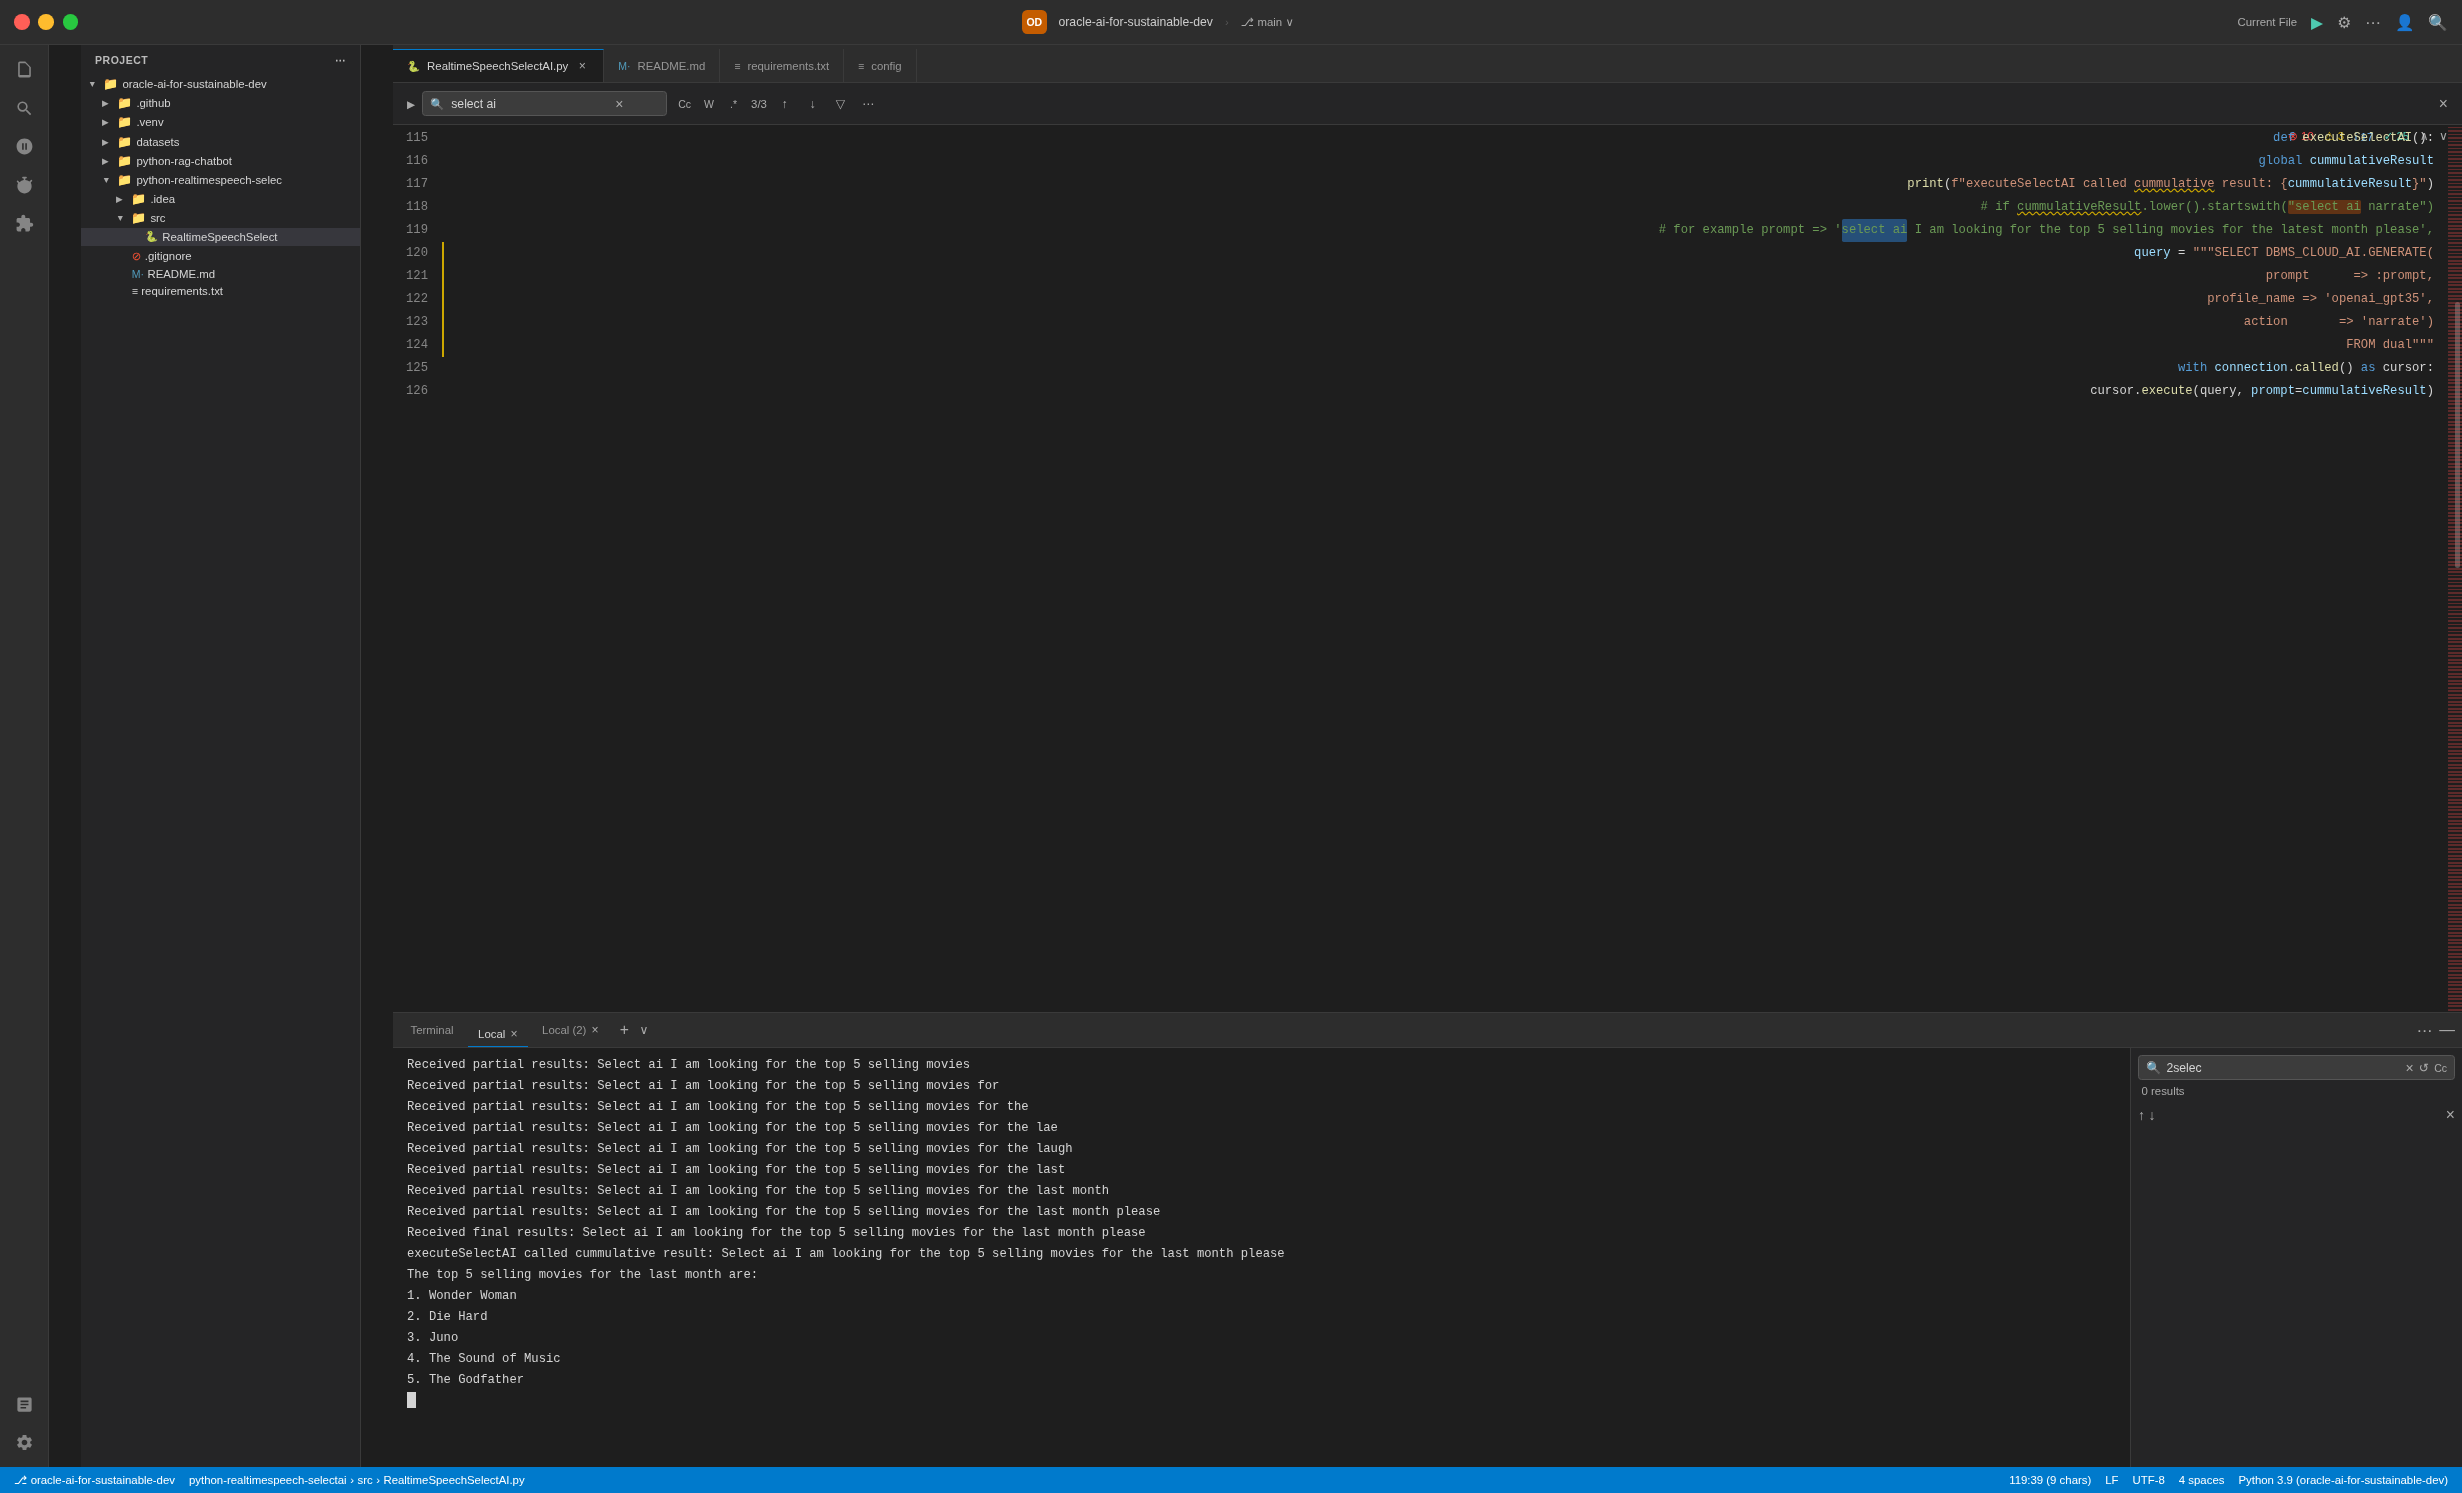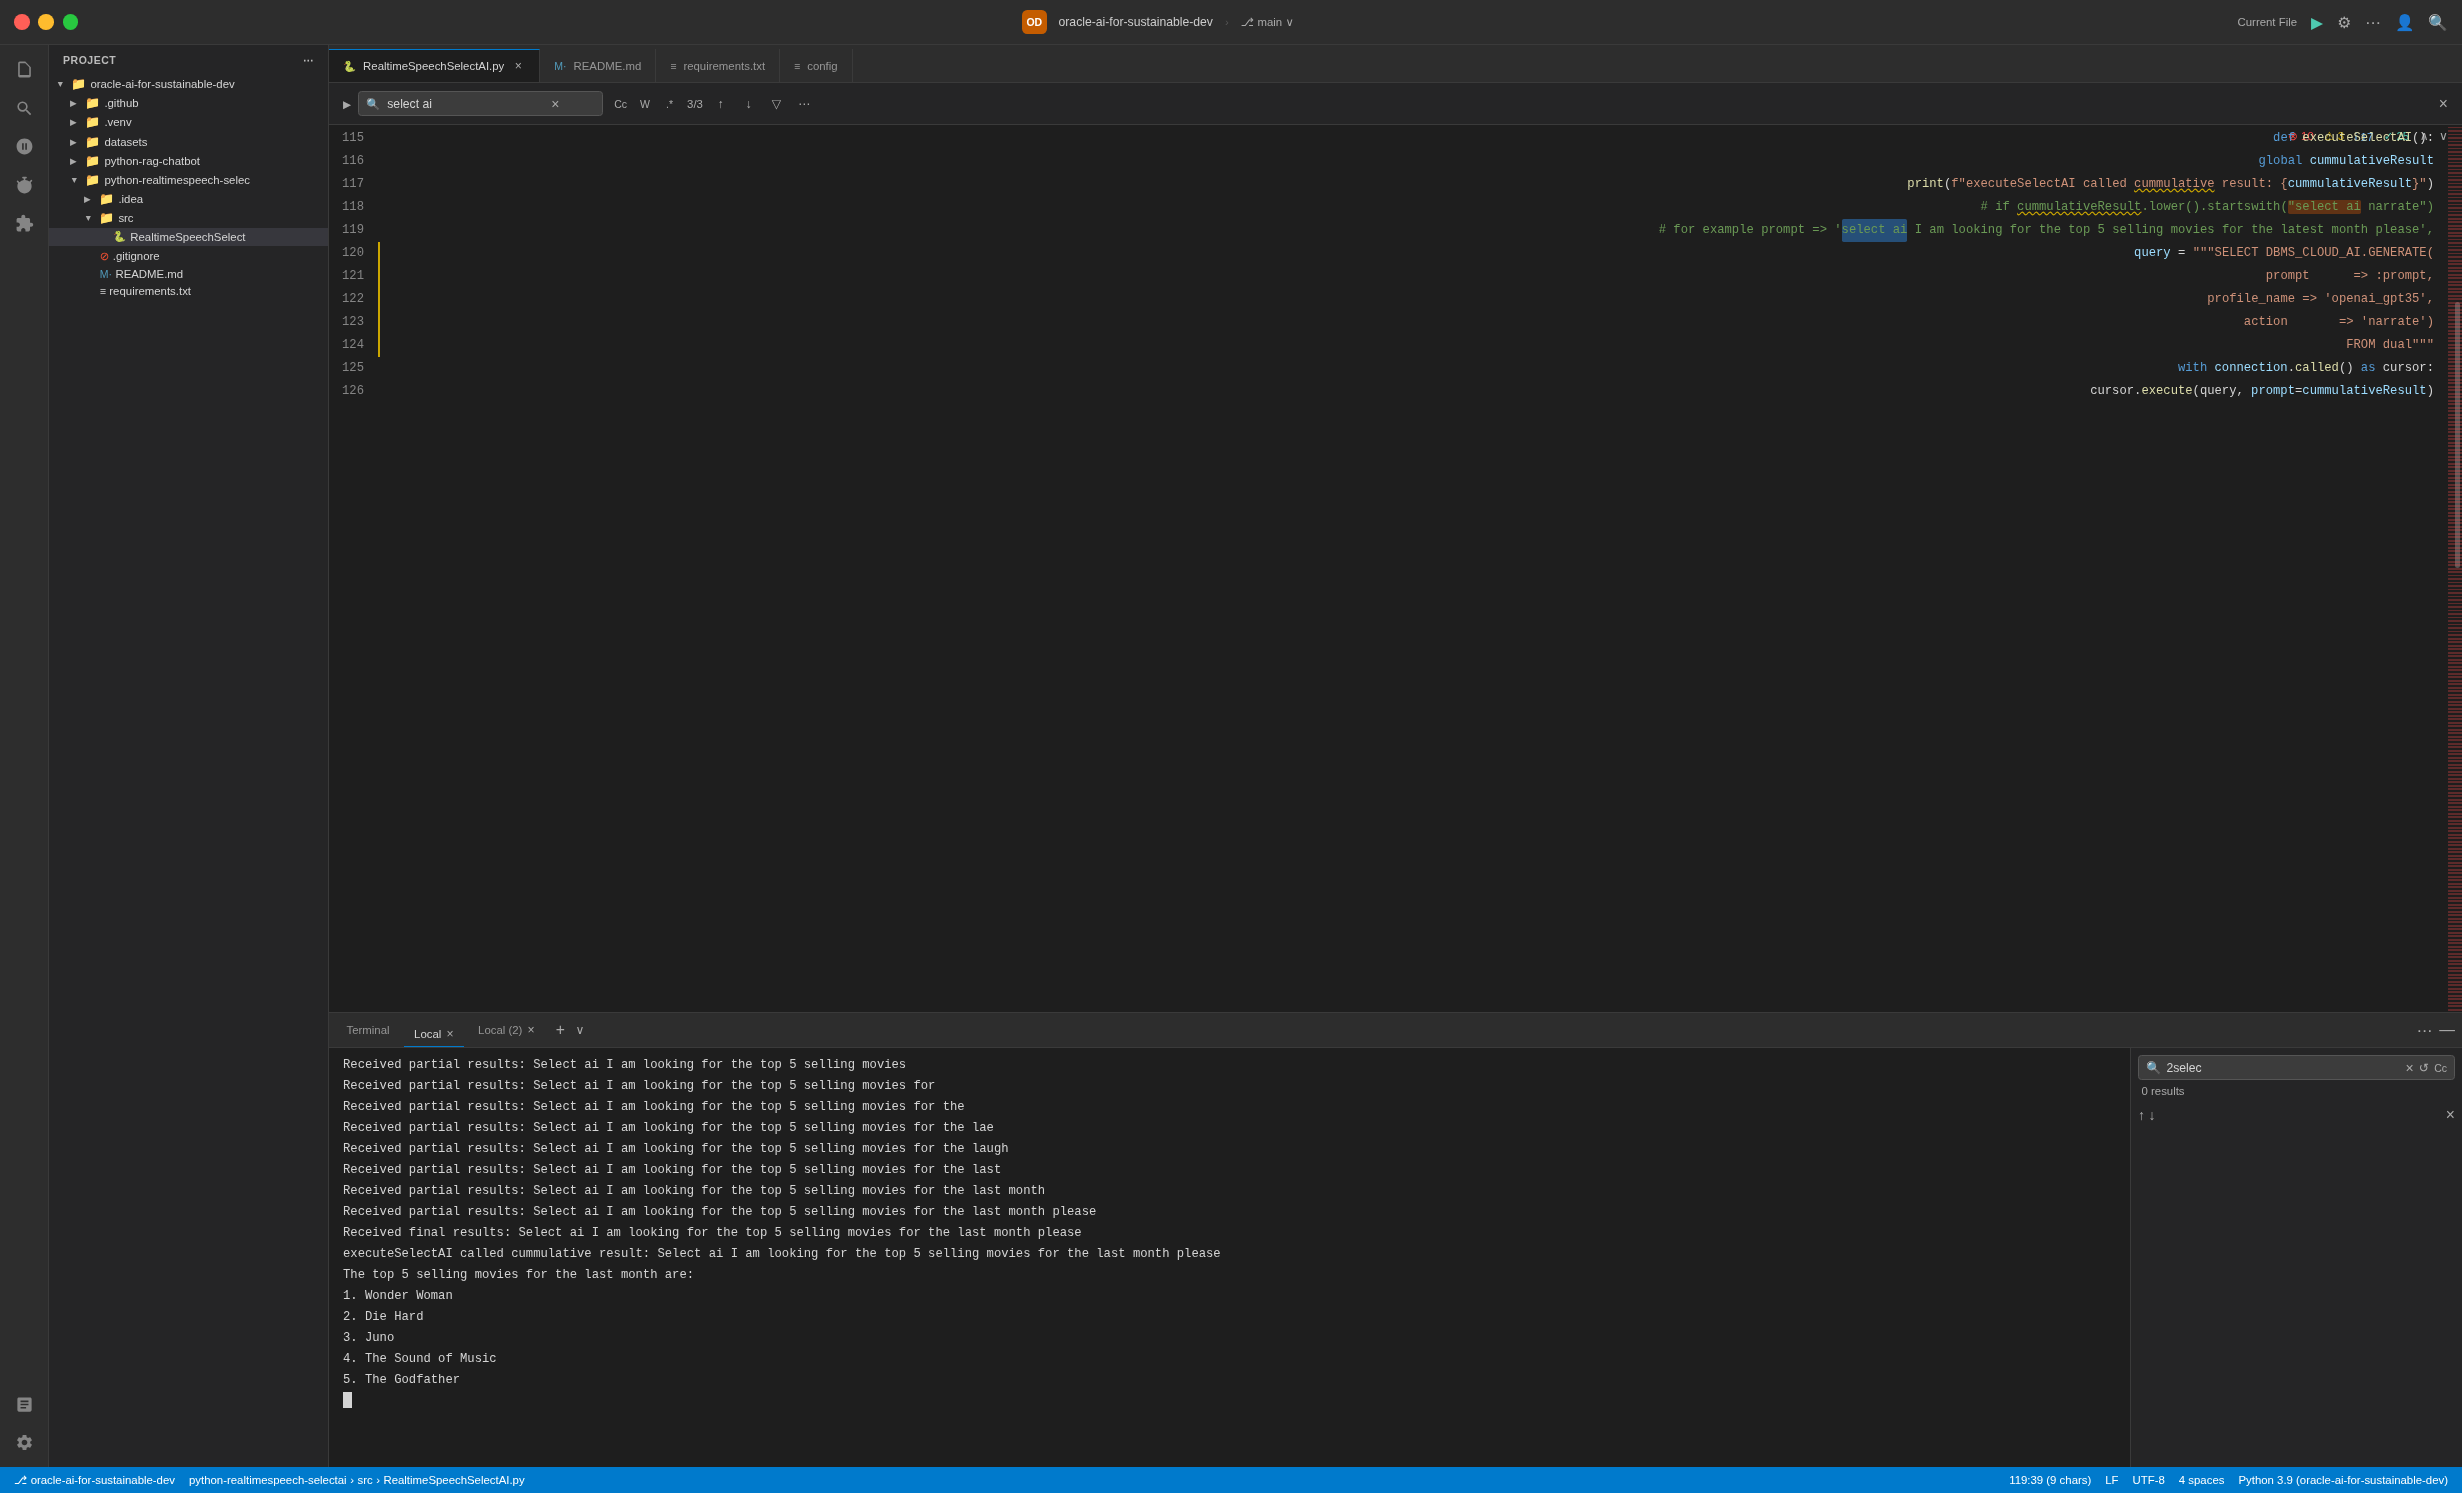--- a/index.html
+++ b/index.html
@@ -68,20 +68,21 @@
       align-items: center;
       gap: 14px;
       color: #aaa;
     }
 
     
     .main-layout {
       display: flex;
       flex: 1;
       overflow: hidden;
+      gap: 32px;
     }
 
     
     .activity-bar {
       width: 49px;
       background: #2d2d2d;
       display: flex;
       flex-direction: column;
       align-items: center;
       padding: 7px 0;

